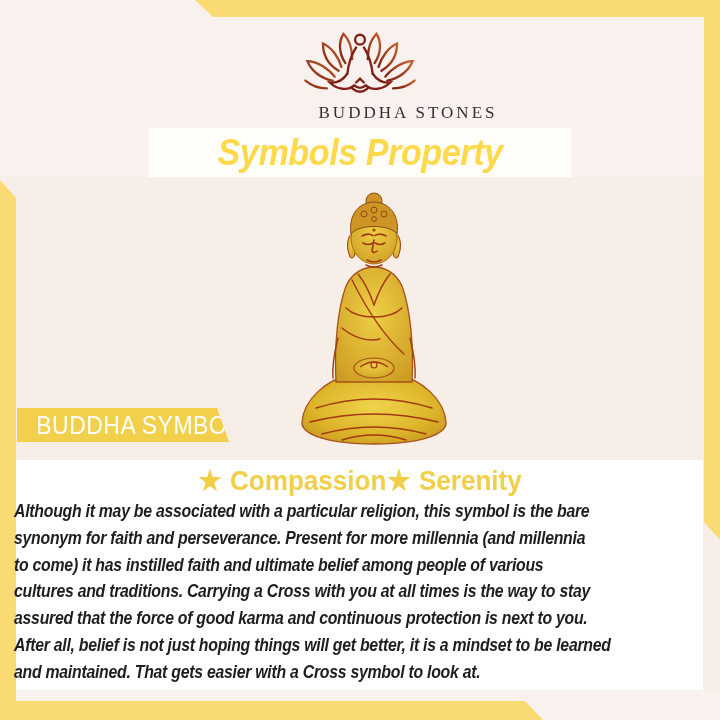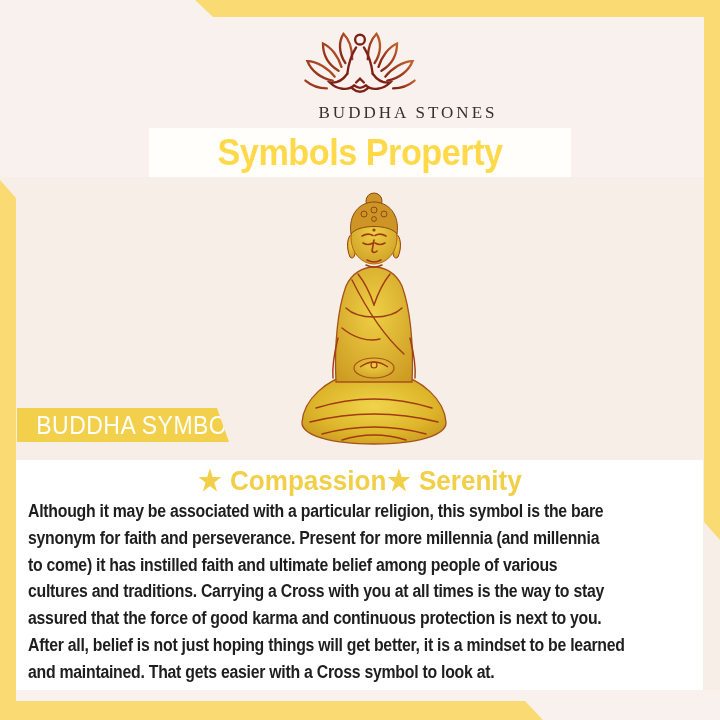--- a/index.html
+++ b/index.html
@@ -25,21 +25,21 @@
   
   .logo{position:absolute;left:296px;top:26px;width:128px;height:76px;}
   .brand-name{
     position:absolute;left:0;top:103px;width:720px;text-align:center;
     font-family:"Liberation Serif",serif;font-size:17px;font-weight:400;
     letter-spacing:3px;color:#35302e;padding-left:48px;
   }
   
   .title-band{
     position:absolute;left:149px;top:128px;width:422px;height:49px;
-    background:#fffefb;display:flex;align-items:center;justify-content:center;
+    background:#fffefb;display:flex;align-items:center;justify-content:center;font-style:italic;
   }
   .page-title{
     font-size:36px;font-weight:700;color:#ffd94a;letter-spacing:-0.5px;
     transform:scaleX(0.95);white-space:nowrap;
   }
   
   .buddha{position:absolute;left:286px;top:186px;width:176px;height:262px;}
   
   .symbol-banner{
     position:absolute;left:17px;top:408px;width:214px;height:34px;background:#f3d04c;
@@ -52,21 +52,21 @@
   }
   
   .traits{
     position:absolute;left:0;top:464px;width:720px;text-align:center;
     font-size:28px;font-weight:700;color:#f2cf48;white-space:nowrap;
     transform:scaleX(0.93);
   }
   .traits .star{margin-right:9px;}
   .traits .star2{margin-left:1px;margin-right:9px;}
   
-  .description{position:absolute;left:28px;top:498px;width:676px;}
+  .description{position:absolute;left:14px;top:498px;width:676px;font-style:italic;}
   .description .line{
     display:block;white-space:nowrap;line-height:26.8px;height:26.8px;
     font-size:18px;font-weight:700;letter-spacing:-0.3px;color:#1e1e1e;
     transform:scaleX(0.88);transform-origin:left center;
   }
 </style>
 </head>
 <body>
 
 <div class="canvas">

